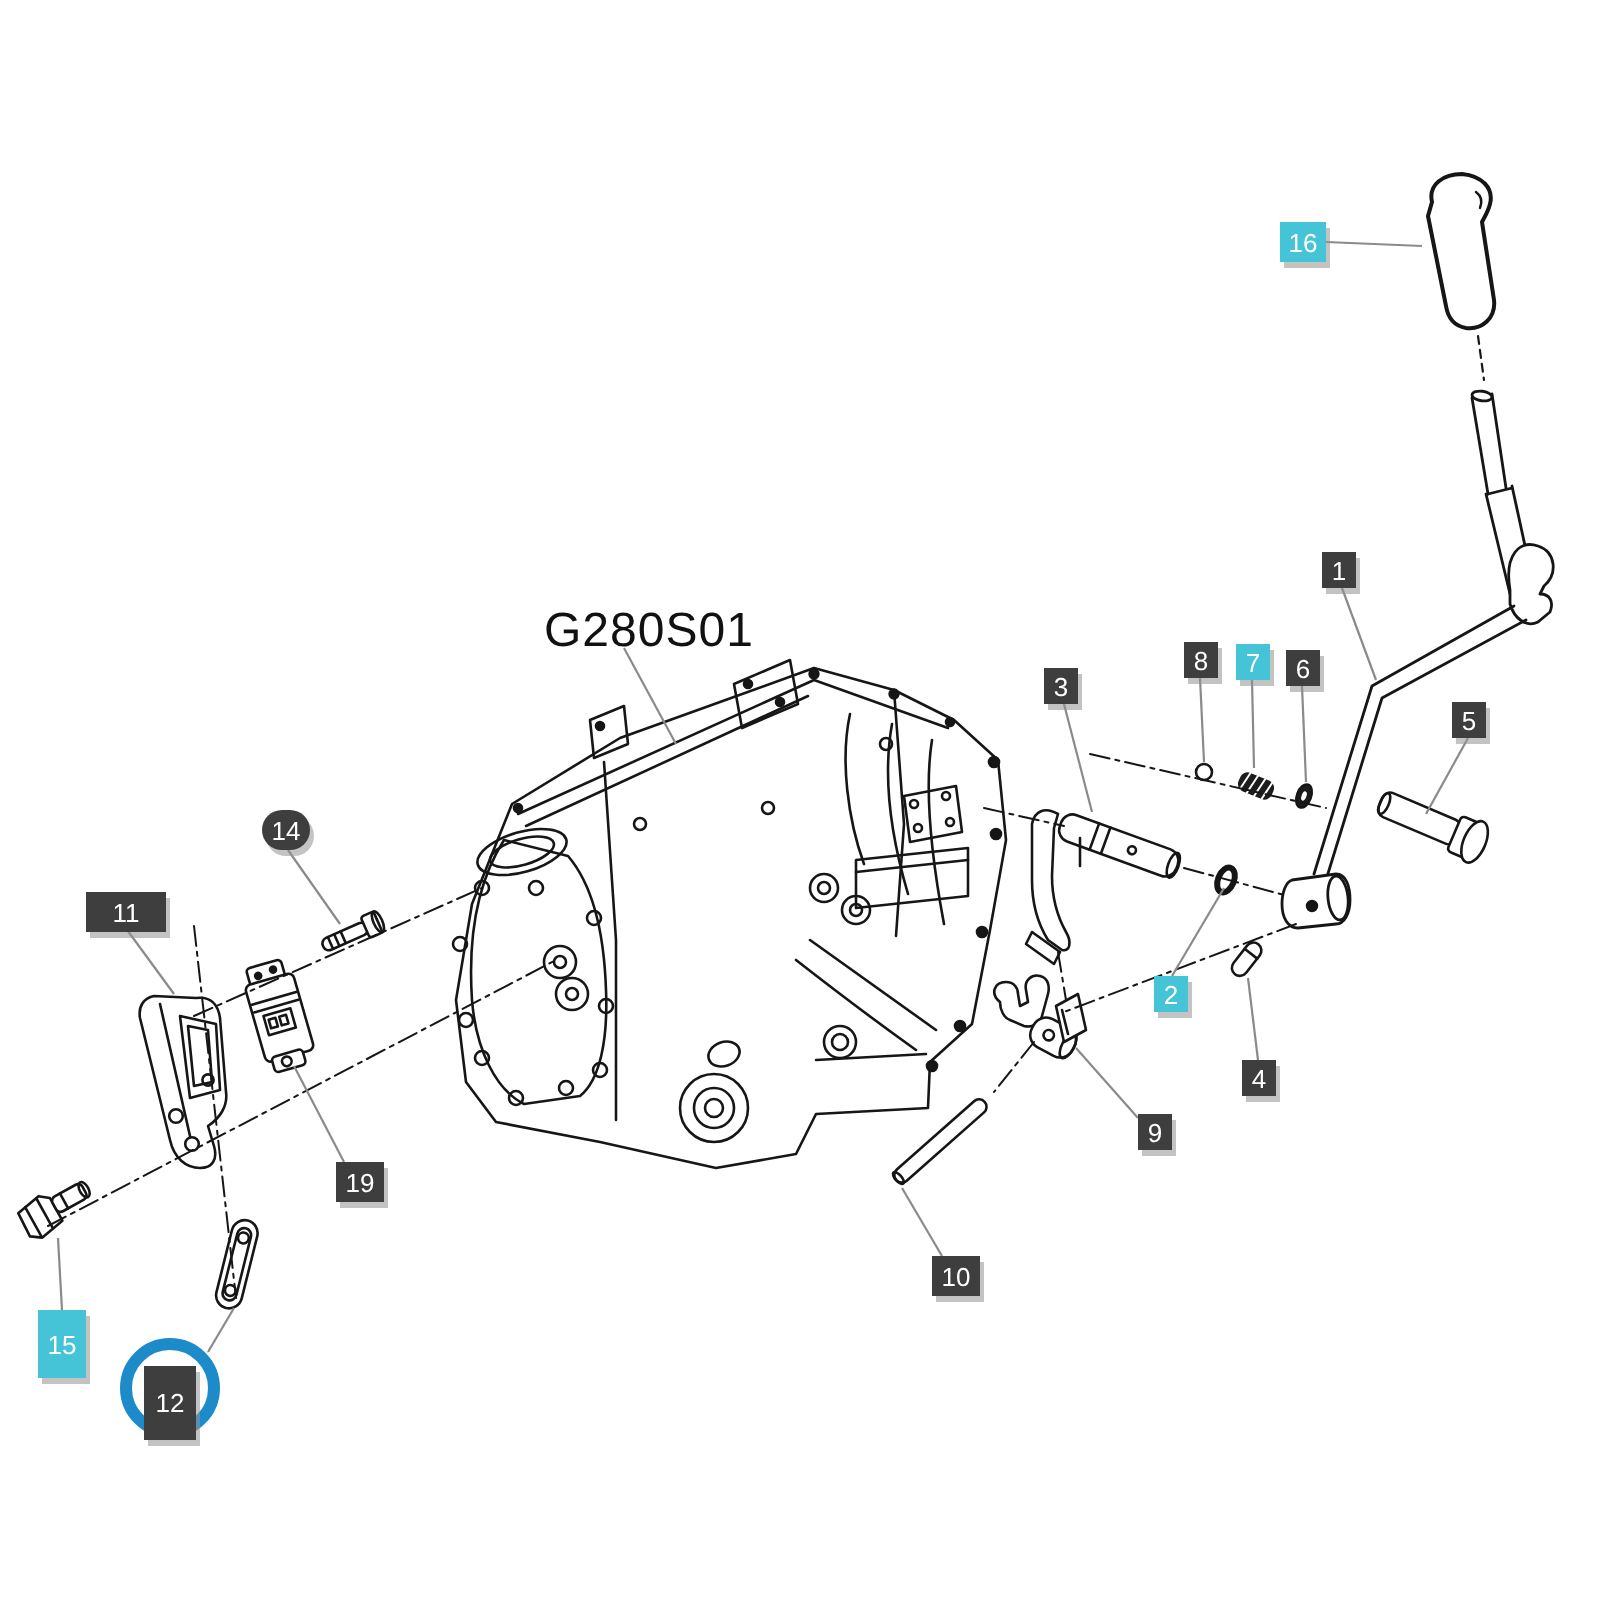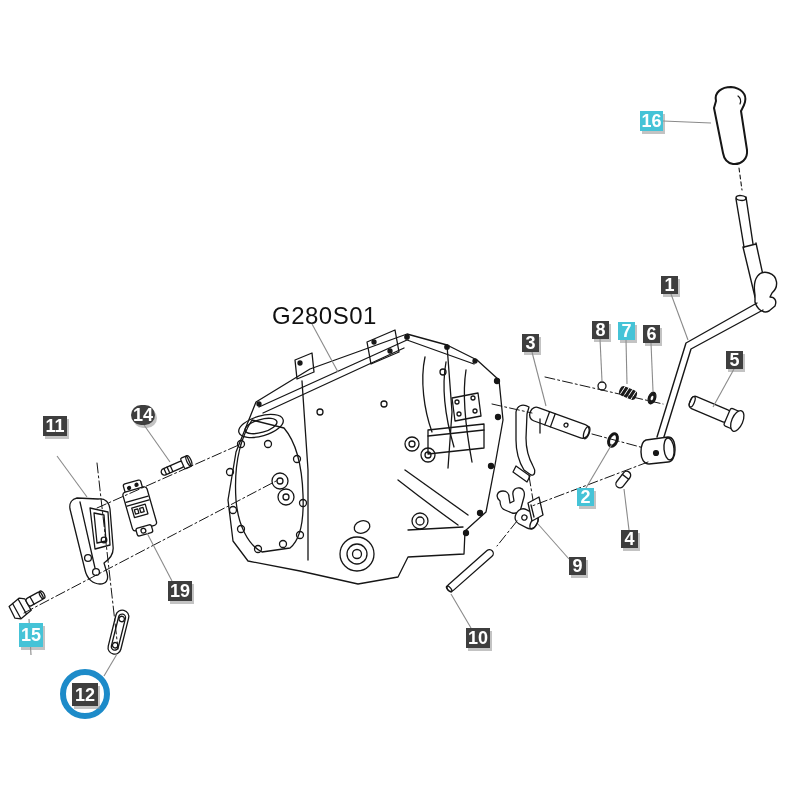--- a/index.html
+++ b/index.html
@@ -13,21 +13,21 @@
   html,body{margin:0;padding:0;background:#fff;}
   #canvas{
     position:relative;width:800px;height:800px;background:#ffffff;overflow:hidden;
     font-family:"Liberation Sans",sans-serif;
   }
   svg{position:absolute;left:0;top:0;}
   .art line,.art path,.art rect,.art ellipse,.art circle,.art polyline{vector-effect:non-scaling-stroke;}
   .part-label{
     position:absolute;display:flex;align-items:center;justify-content:center;
     background:var(--label-dark);color:var(--label-text);
-    font-weight:bold;font-size:18px;line-height:1;
+    font-weight:normal;font-size:13px;line-height:1;
     box-shadow:2px 3px 0 rgba(145,145,145,.55);
     user-select:none;cursor:pointer;z-index:6;
   }
   .part-label.cyan{background:var(--label-cyan);}
   .highlight-circle{
     position:absolute;border-radius:50%;
     border:6px solid var(--ring);
     background:transparent;z-index:5;
   }
   .diagram-title{
@@ -273,20 +273,20 @@
       <div class="part-label" style="left: 592px; top: 321px; width: 17px; height: 18px;">8</div>
       <div class="part-label cyan" style="left: 618px; top: 322px; width: 17px; height: 18px;">7</div>
       <div class="part-label" style="left: 643px; top: 325px; width: 17px; height: 18px;">6</div>
       <div class="part-label" style="left: 726px; top: 351px; width: 17px; height: 18px;">5</div>
       <div class="part-label" style="left: 522px; top: 334px; width: 17px; height: 18px;">3</div>
       <div class="part-label cyan" style="left: 577px; top: 488px; width: 17px; height: 18px;">2</div>
       <div class="part-label" style="left: 621px; top: 530px; width: 17px; height: 18px;">4</div>
       <div class="part-label" style="left: 569px; top: 557px; width: 17px; height: 18px;">9</div>
       <div class="part-label" style="left: 466px; top: 628px; width: 24px; height: 20px;">10</div>
       <div class="part-label" style="left: 131px; top: 405px; width: 24px; height: 20px; border-radius: 10px;">14</div>
-      <div class="part-label" style="left: 43px; top: 416px; width: 24px; height: 20px;">11</div>
+      <div class="part-label" style="left: 43px; top: 446px; width: 40px; height: 20px;">11</div>
       <div class="part-label" style="left: 168px; top: 581px; width: 24px; height: 20px;">19</div>
-      <div class="part-label cyan" style="left: 19px; top: 623px; width: 24px; height: 24px;">15</div>
+      <div class="part-label cyan" style="left: 19px; top: 655px; width: 24px; height: 34px;">15</div>
       <div class="highlight-circle" style="width: 38px; height: 38px; border-width: 6px; left: 60px; top: 669px;"></div>
-      <div class="part-label" style="left: 72px; top: 683px; width: 26px; height: 23px;">12</div>
+      <div class="part-label" style="left: 72px; top: 683px; width: 26px; height: 37px;">12</div>
     </div>
 
 </div>
 
 </body></html>

